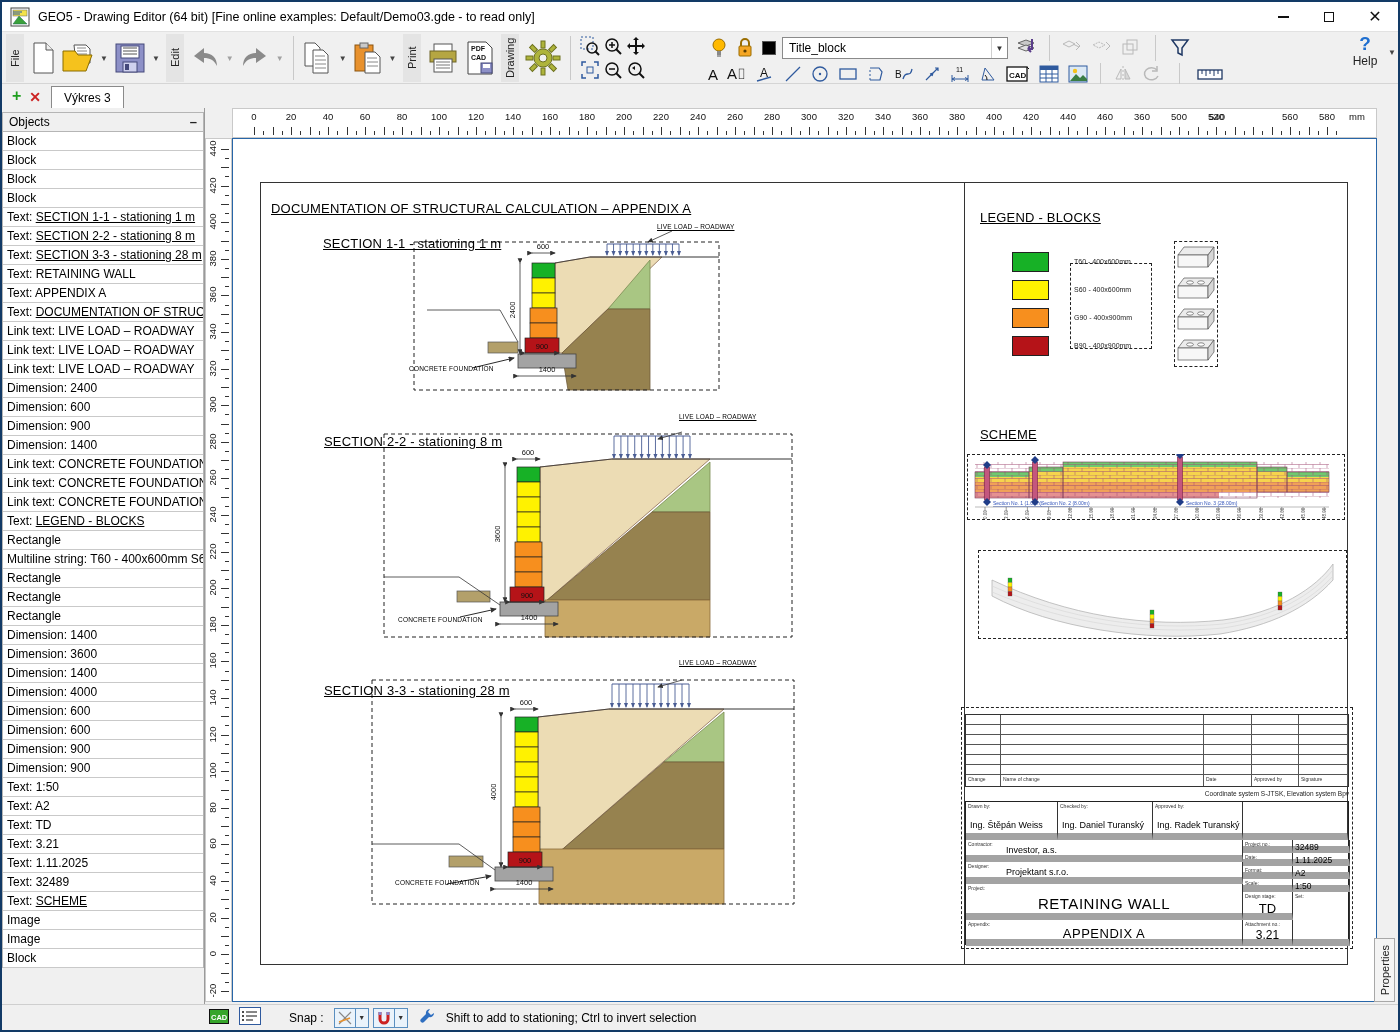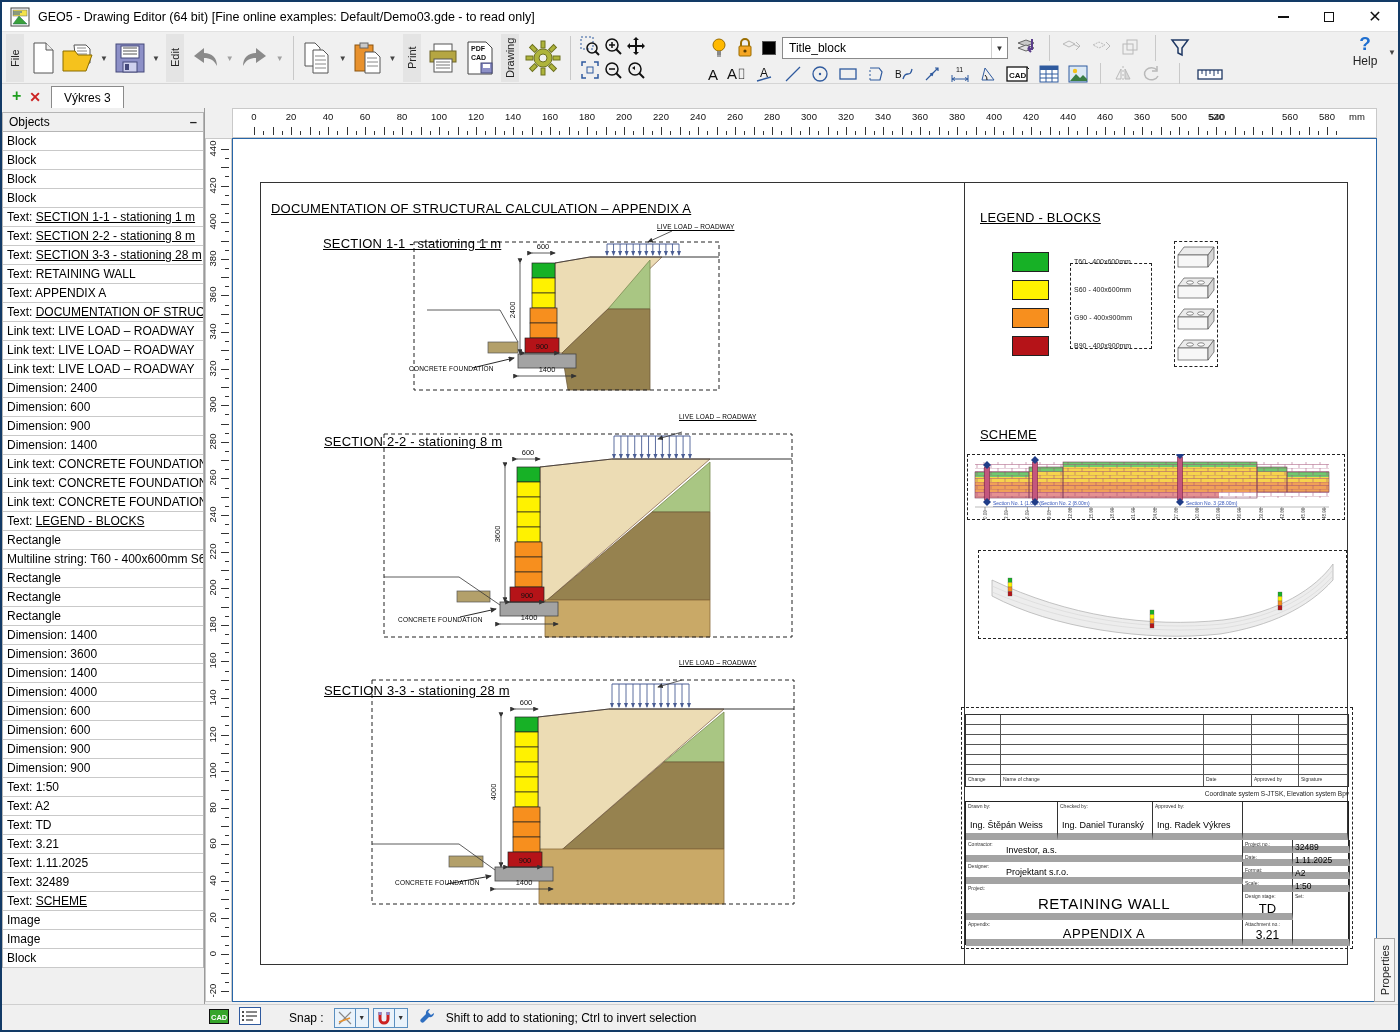--- a/index.html
+++ b/index.html
@@ -1091,21 +1091,21 @@
             <div class="mb-cell" style="left: 0px; top: 0px; width: 92px; height: 38px;">
               <div class="mb-lab">Drawn by:</div>
               <div class="mb-val">Ing. Štěpán Weiss</div>
             </div>
             <div class="mb-cell" style="left: 92px; top: 0px; width: 95px; height: 38px;">
               <div class="mb-lab">Checked by:</div>
               <div class="mb-val">Ing. Daniel Turanský</div>
             </div>
             <div class="mb-cell" style="left: 187px; top: 0px; width: 90px; height: 38px;">
               <div class="mb-lab">Approved by:</div>
-              <div class="mb-val">Ing. Radek Výkres</div>
+              <div class="mb-val">Ing. Radek Turanský</div>
             </div>
             <div class="mb-cell" style="left: 277px; top: 0px; width: 105px; height: 38px;"></div>
             <div class="mb-cell" style="left: 0px; top: 60px; width: 277px; height: 22px;">
               <div class="mb-lab">Designer:</div>
               <div class="mb-val" style="left: 40px; top: 5px; bottom: auto;">Projektant s.r.o.</div>
             </div>
             <div class="mb-cell" style="left: 0px; top: 38px; width: 277px; height: 22px;">
               <div class="mb-lab">Contractor:</div>
               <div class="mb-val" style="left: 40px; top: 5px; bottom: auto;">Investor, a.s.</div>
             </div>

